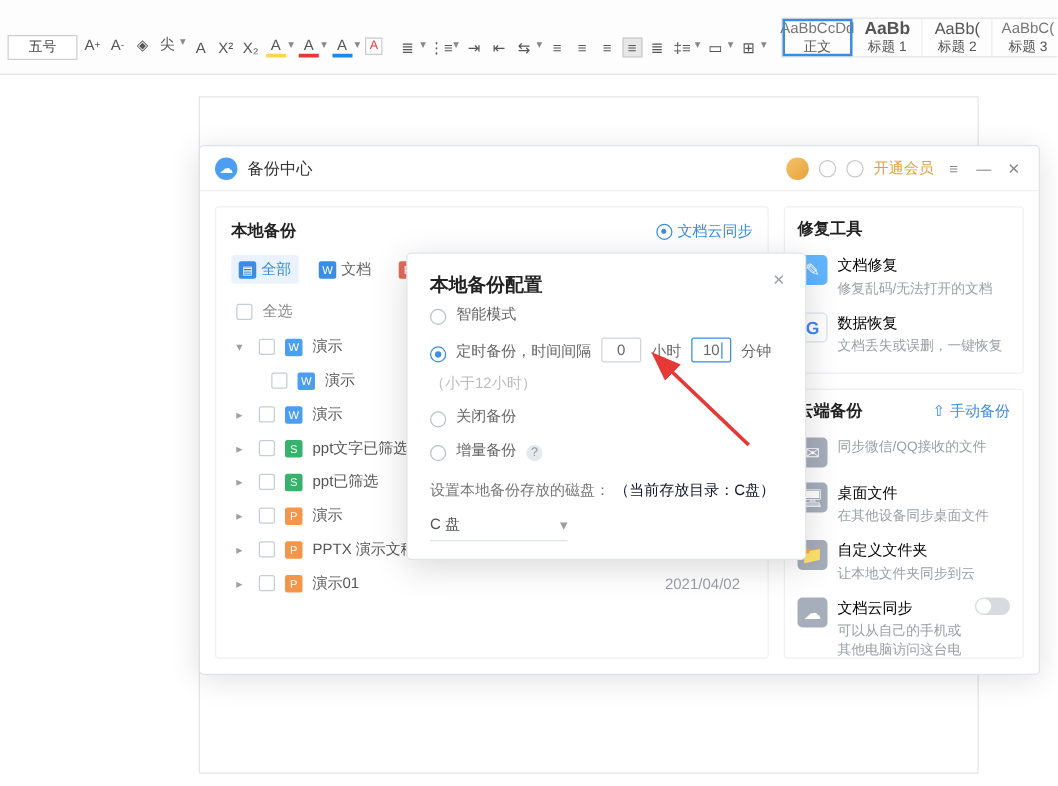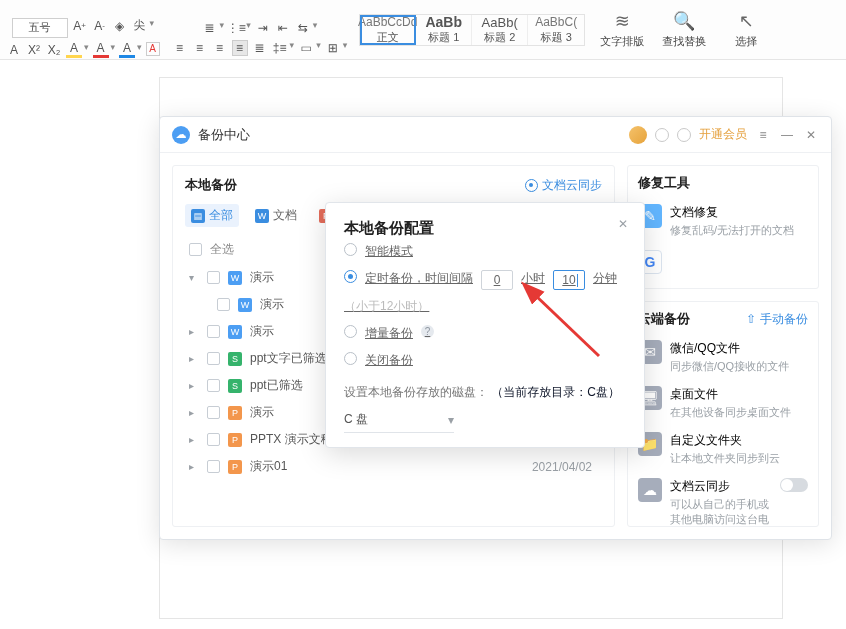--- a/index.html
+++ b/index.html
@@ -25,21 +25,20 @@
     padding: 0 6px;
     gap: 12px;
   }
   .ribbon-group {
     display: flex;
     align-items: center;
     gap: 4px;
   }
   .ribbon-col {
     display: flex;
-    flex-direction: column;
     gap: 4px;
     align-items: center;
     margin-top: 16px;
   }
   .rb-sel {
     border: 1px solid #cfcfcf;
     height: 20px;
     width: 56px;
     display: flex;
     align-items: center;
@@ -278,27 +277,26 @@
     position:absolute;
     right:12px;
     top:12px;
     width:18px;height:18px;
     color:#9aa0a6;
     cursor:pointer;
     display:flex;align-items:center;justify-content:center;
   }
   .opt {
     display:flex;
-    align-items:flex-start;
+    align-items:flex-end;
     gap:8px;
     padding: 5px 0;
     font-size:12px;
     color:#666;
     flex-wrap: wrap;
-    text-decoration: underline;
   }
   .radio { width:13px;height:13px;border-radius:50%; border:1px solid #b9c0c8; position:relative; flex-shrink:0; cursor:pointer; }
   .radio.sel { border-color:#3a8de0; }
   .radio.sel::after{ content:""; position:absolute; left:3px; top:3px; width:5px;height:5px;border-radius:50%; background:#3a8de0; }
   .num-in {
     width:32px;height:20px;border:1px solid #cfd4da;border-radius:2px;
     text-align:center; font-size:12px; background:#fff;
     display:inline-flex;align-items:center;justify-content:center;
     position:relative;
   }
@@ -534,38 +532,41 @@
         <div id="repair-items">
             <div class="tool-item">
               <span class="tool-ico fix">✎</span>
               <span class="tool-txt">
                 <span class="t-title">文档修复</span>
                 <span class="t-sub">修复乱码/无法打开的文档</span>
               </span>
             </div>
             <div class="tool-item">
               <span class="tool-ico rec">G</span>
+              <span class="tool-txt">
+                <span class="t-title">数据恢复</span>
+                <span class="t-sub">文档丢失或误删，一键恢复</span>
+              </span>
             </div>
           </div>
       </div>
 
       <div class="card" style="flex:1; overflow:hidden;">
         <div class="card-head">
           <span>云端备份</span>
           <span class="spacer"></span>
           <span class="link">
             <span style="color:#3a8de0;">⇧</span>
             <span>手动备份</span>
           </span>
         </div>
         <div id="cloud-items">
             <div class="tool-item">
               <span class="tool-ico wx">✉</span>
               <span class="tool-txt" style="flex:1">
-                <span class="t-title">微信/QQ文件</span>
                 <span class="t-sub">同步微信/QQ接收的文件</span>
               </span>
             </div>
             <div class="tool-item">
               <span class="tool-ico desk">🖥</span>
               <span class="tool-txt" style="flex:1">
                 <span class="t-title">桌面文件</span>
                 <span class="t-sub">在其他设备同步桌面文件</span>
               </span>
             </div>
@@ -609,27 +610,27 @@
     <span class="num-in hilite">
       <span>10</span>
       <span class="cursor-bar"></span>
     </span>
     <span>分钟</span>
     <span class="hint">（小于12小时）</span>
   </div>
 
   <div class="opt">
     <span class="radio"></span>
+    <span>关闭备份</span>
+  </div>
+
+  <div class="opt">
+    <span class="radio"></span>
     <span>增量备份</span>
     <span class="help">?</span>
-  </div>
-
-  <div class="opt">
-    <span class="radio"></span>
-    <span>关闭备份</span>
   </div>
 
   <div class="disk-label">
     <span>设置本地备份存放的磁盘：</span>
     <span class="cur">（当前存放目录：C盘）</span>
   </div>
   <div class="disk-sel">
     <span>C 盘</span>
     <span style="color:#9aa0a6">▾</span>
   </div>

